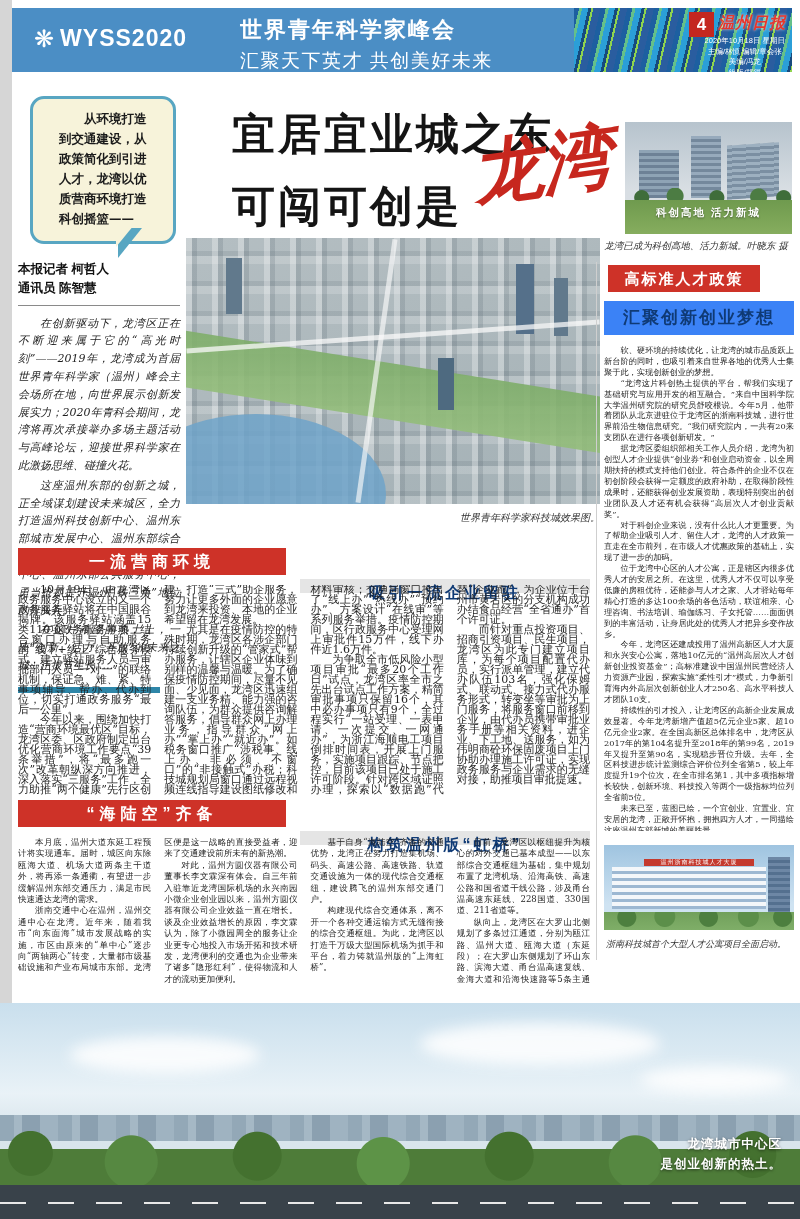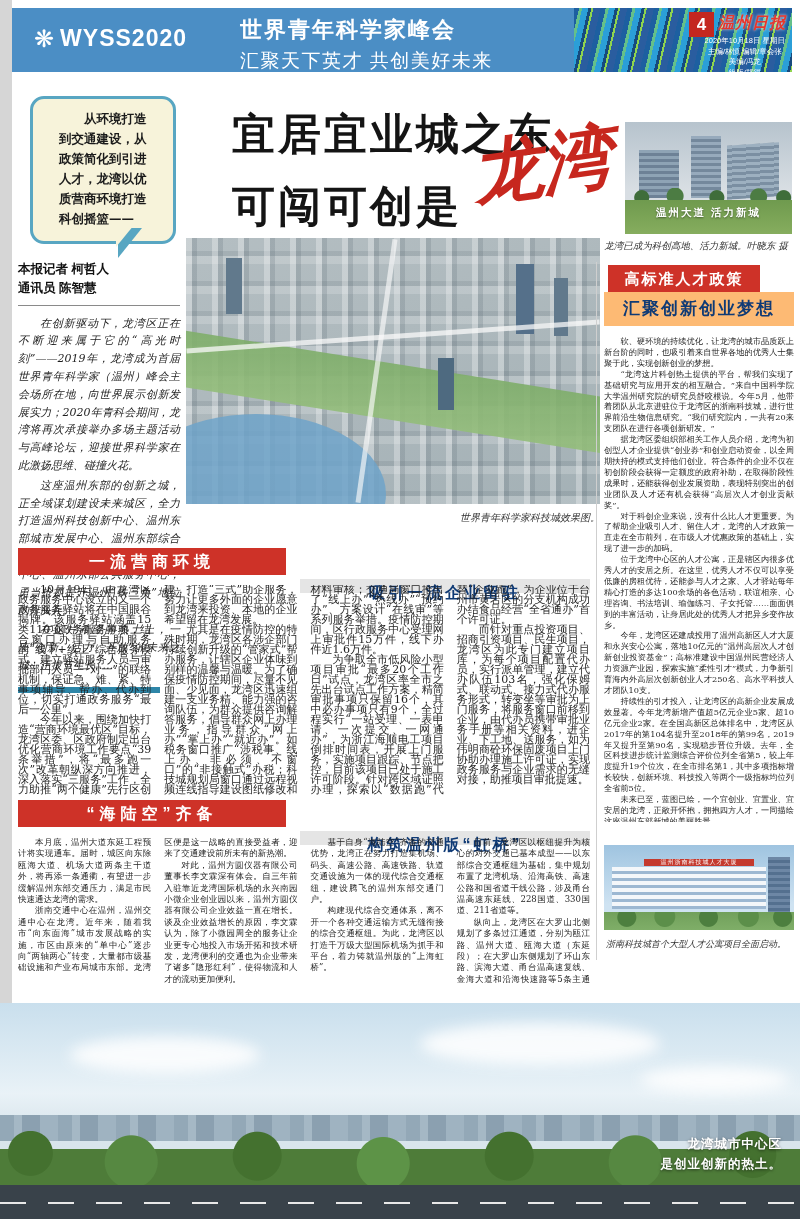--- a/index.html
+++ b/index.html
@@ -136,21 +136,21 @@
   .band-biz { top:585px; height:210px; }
   .band-tr { top:837px; height:158px; font-size:8.5px; line-height:11.4px; }
   .hl { text-decoration-color:#d03a2d; text-decoration-thickness:1px; text-underline-offset:2px; }
 
   .col-rule { position:absolute; left:596px; top:262px; width:1px; height:698px; background:#cfcfcf; }
 
   
   .talent { position:absolute; left:604px; top:265px; width:190px; }
   .talent .kicker { display:block; width:152px; height:27px; background:#ce3228; color:#fff;
     font-weight:bold; font-size:15px; line-height:27px; text-align:center; letter-spacing:2px; margin-left:4px; }
-  .talent .t-head { width:190px; height:34px; background:#fdba74; color:#0f3a75;
+  .talent .t-head { margin-top:9px; width:190px; height:34px; background:#3b82f6; color:#0f3a75;
     font-weight:bold; font-size:17px; line-height:34px; text-align:center; letter-spacing:2px; }
   .talent .t-body { margin-top:10px; height:486px; overflow:hidden;
     font-family:"DejaVu Serif", serif; font-size:8.2px; line-height:10.9px; text-align:justify; color:#1f1f1f; }
   .talent .t-body p { text-indent:2em; margin:0; }
   .talent-photo { position:absolute; left:604px; top:845px; width:190px; height:85px; overflow:hidden;
     background:linear-gradient(#9fc4e0,#cfe3f2 70%); }
   .talent-photo .bld { position:absolute; left:8px; right:28px; top:22px; height:42px;
     background:repeating-linear-gradient(180deg,#f4f7fa 0 4px,#9db8d2 4px 7px); }
   .talent-photo .bld2 { position:absolute; right:4px; top:12px; width:22px; height:56px;
     background:repeating-linear-gradient(180deg,#6d87a5 0 3px,#54708f 3px 6px); }
@@ -225,21 +225,21 @@
   <div class="headline-l2">可闯可创是</div>
   <div class="headline-brush">龙湾</div>
 </div>
 
 <div class="photo-tr">
   <div class="bld b1"></div>
   <div class="bld b2"></div>
   <div class="bld b3"></div>
   <div class="trees"></div>
   <div class="lawn"></div>
-  <div class="lawn-text">温州大道 活力新城</div>
+  <div class="lawn-text">科创高地 活力新城</div>
 </div>
 <div class="caption-tr">龙湾已成为科创高地、活力新城。叶晓东 摄</div>
 
 <div class="render">
   <div class="blocks"></div>
   <div class="park"></div>
   <div class="river"></div>
   <div class="tower t1"></div>
   <div class="tower t2"></div>
   <div class="tower t3"></div>

